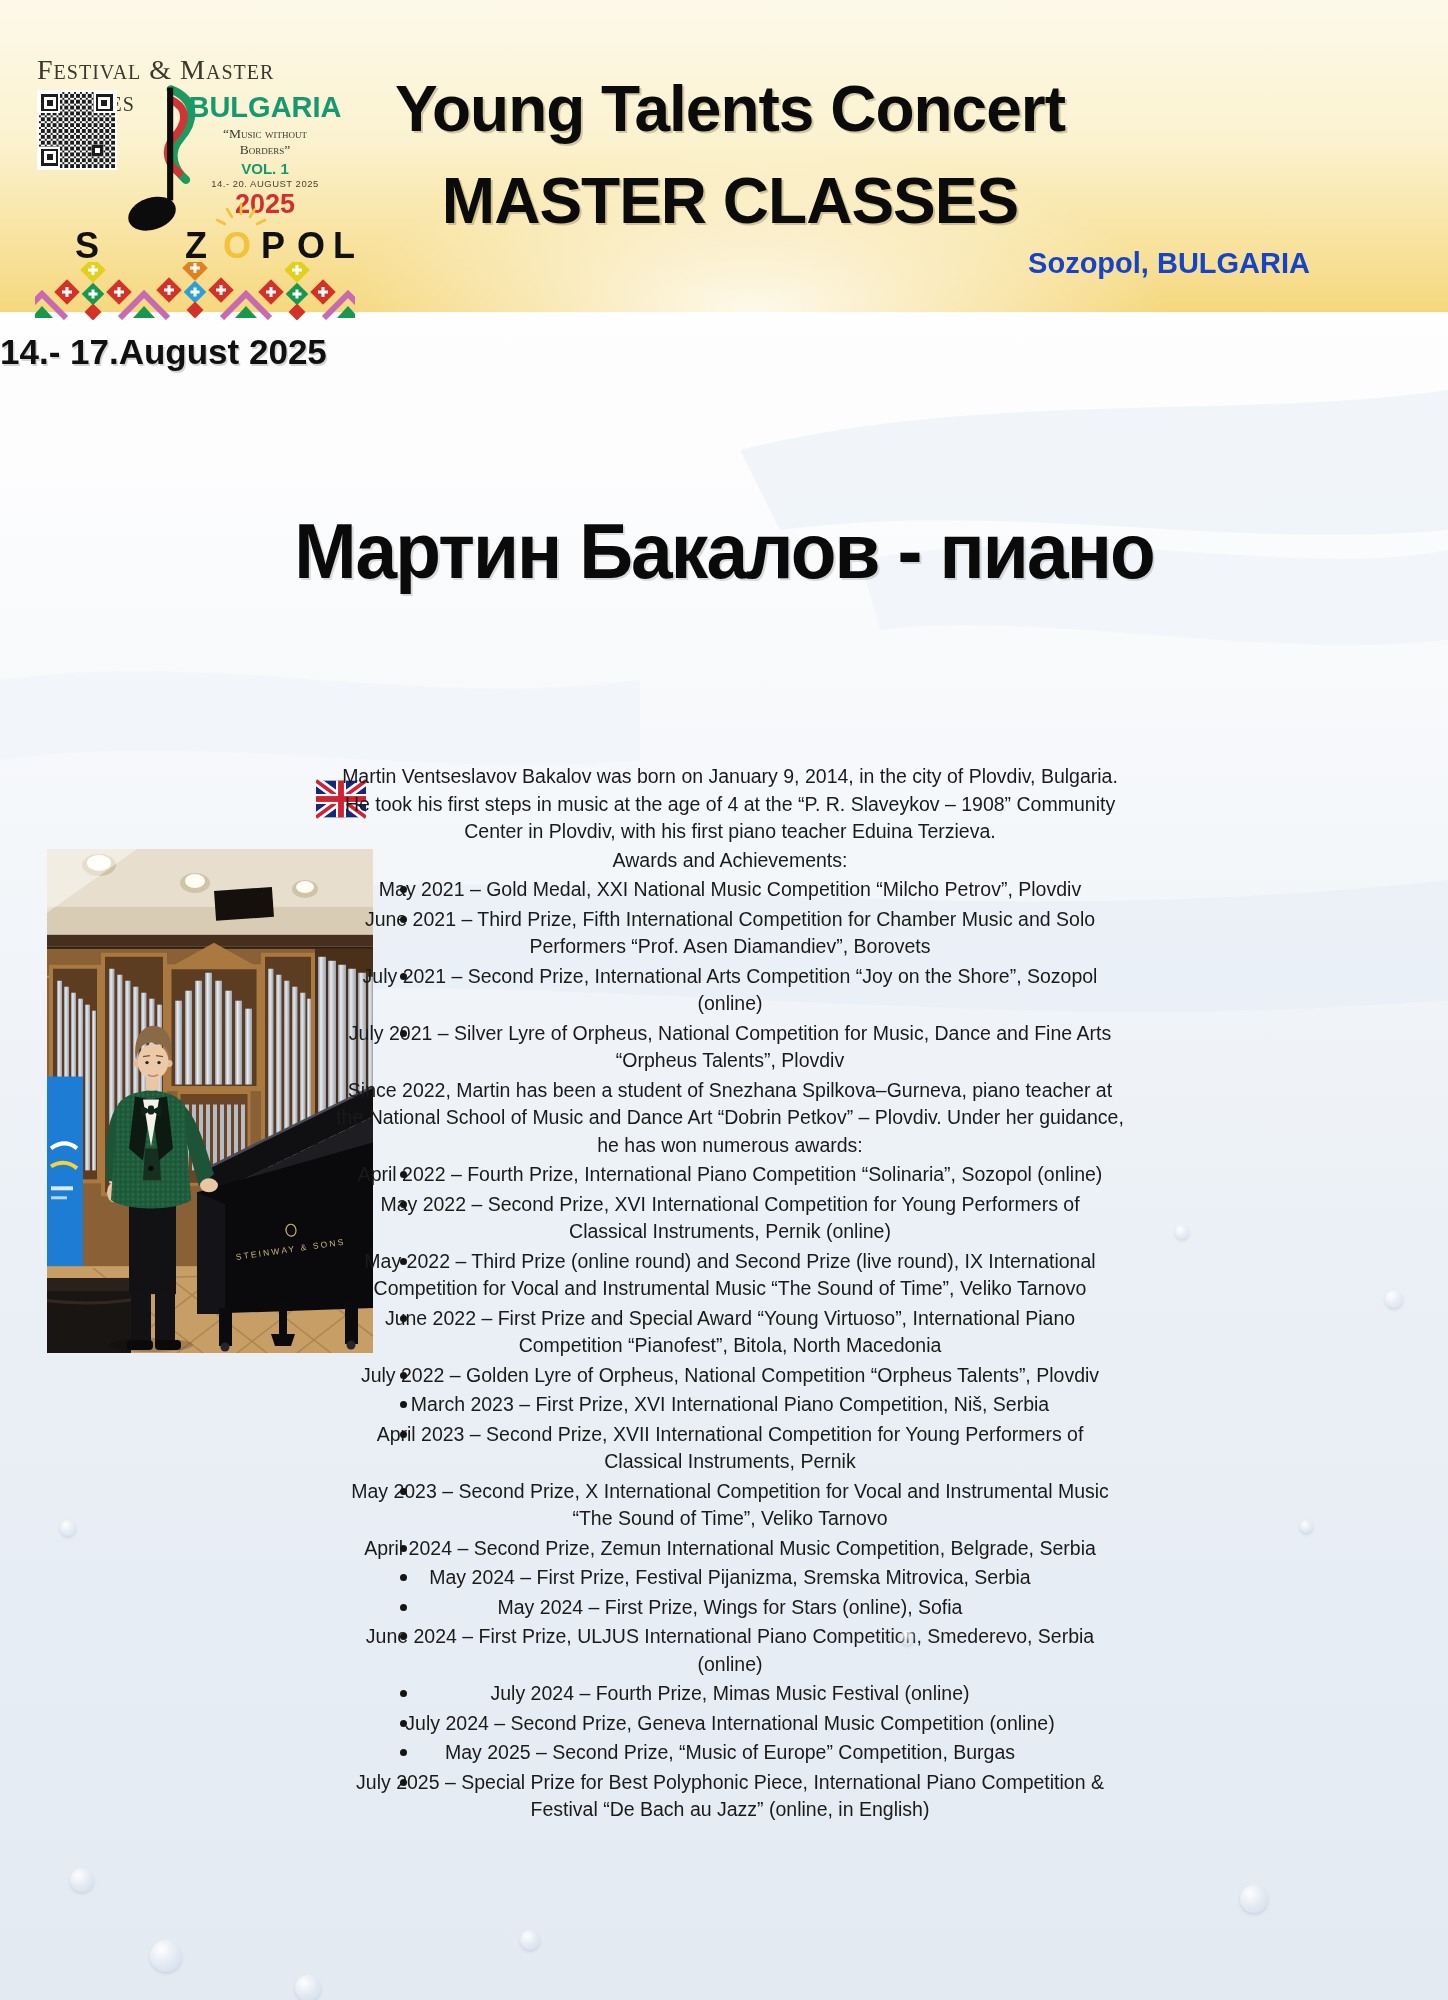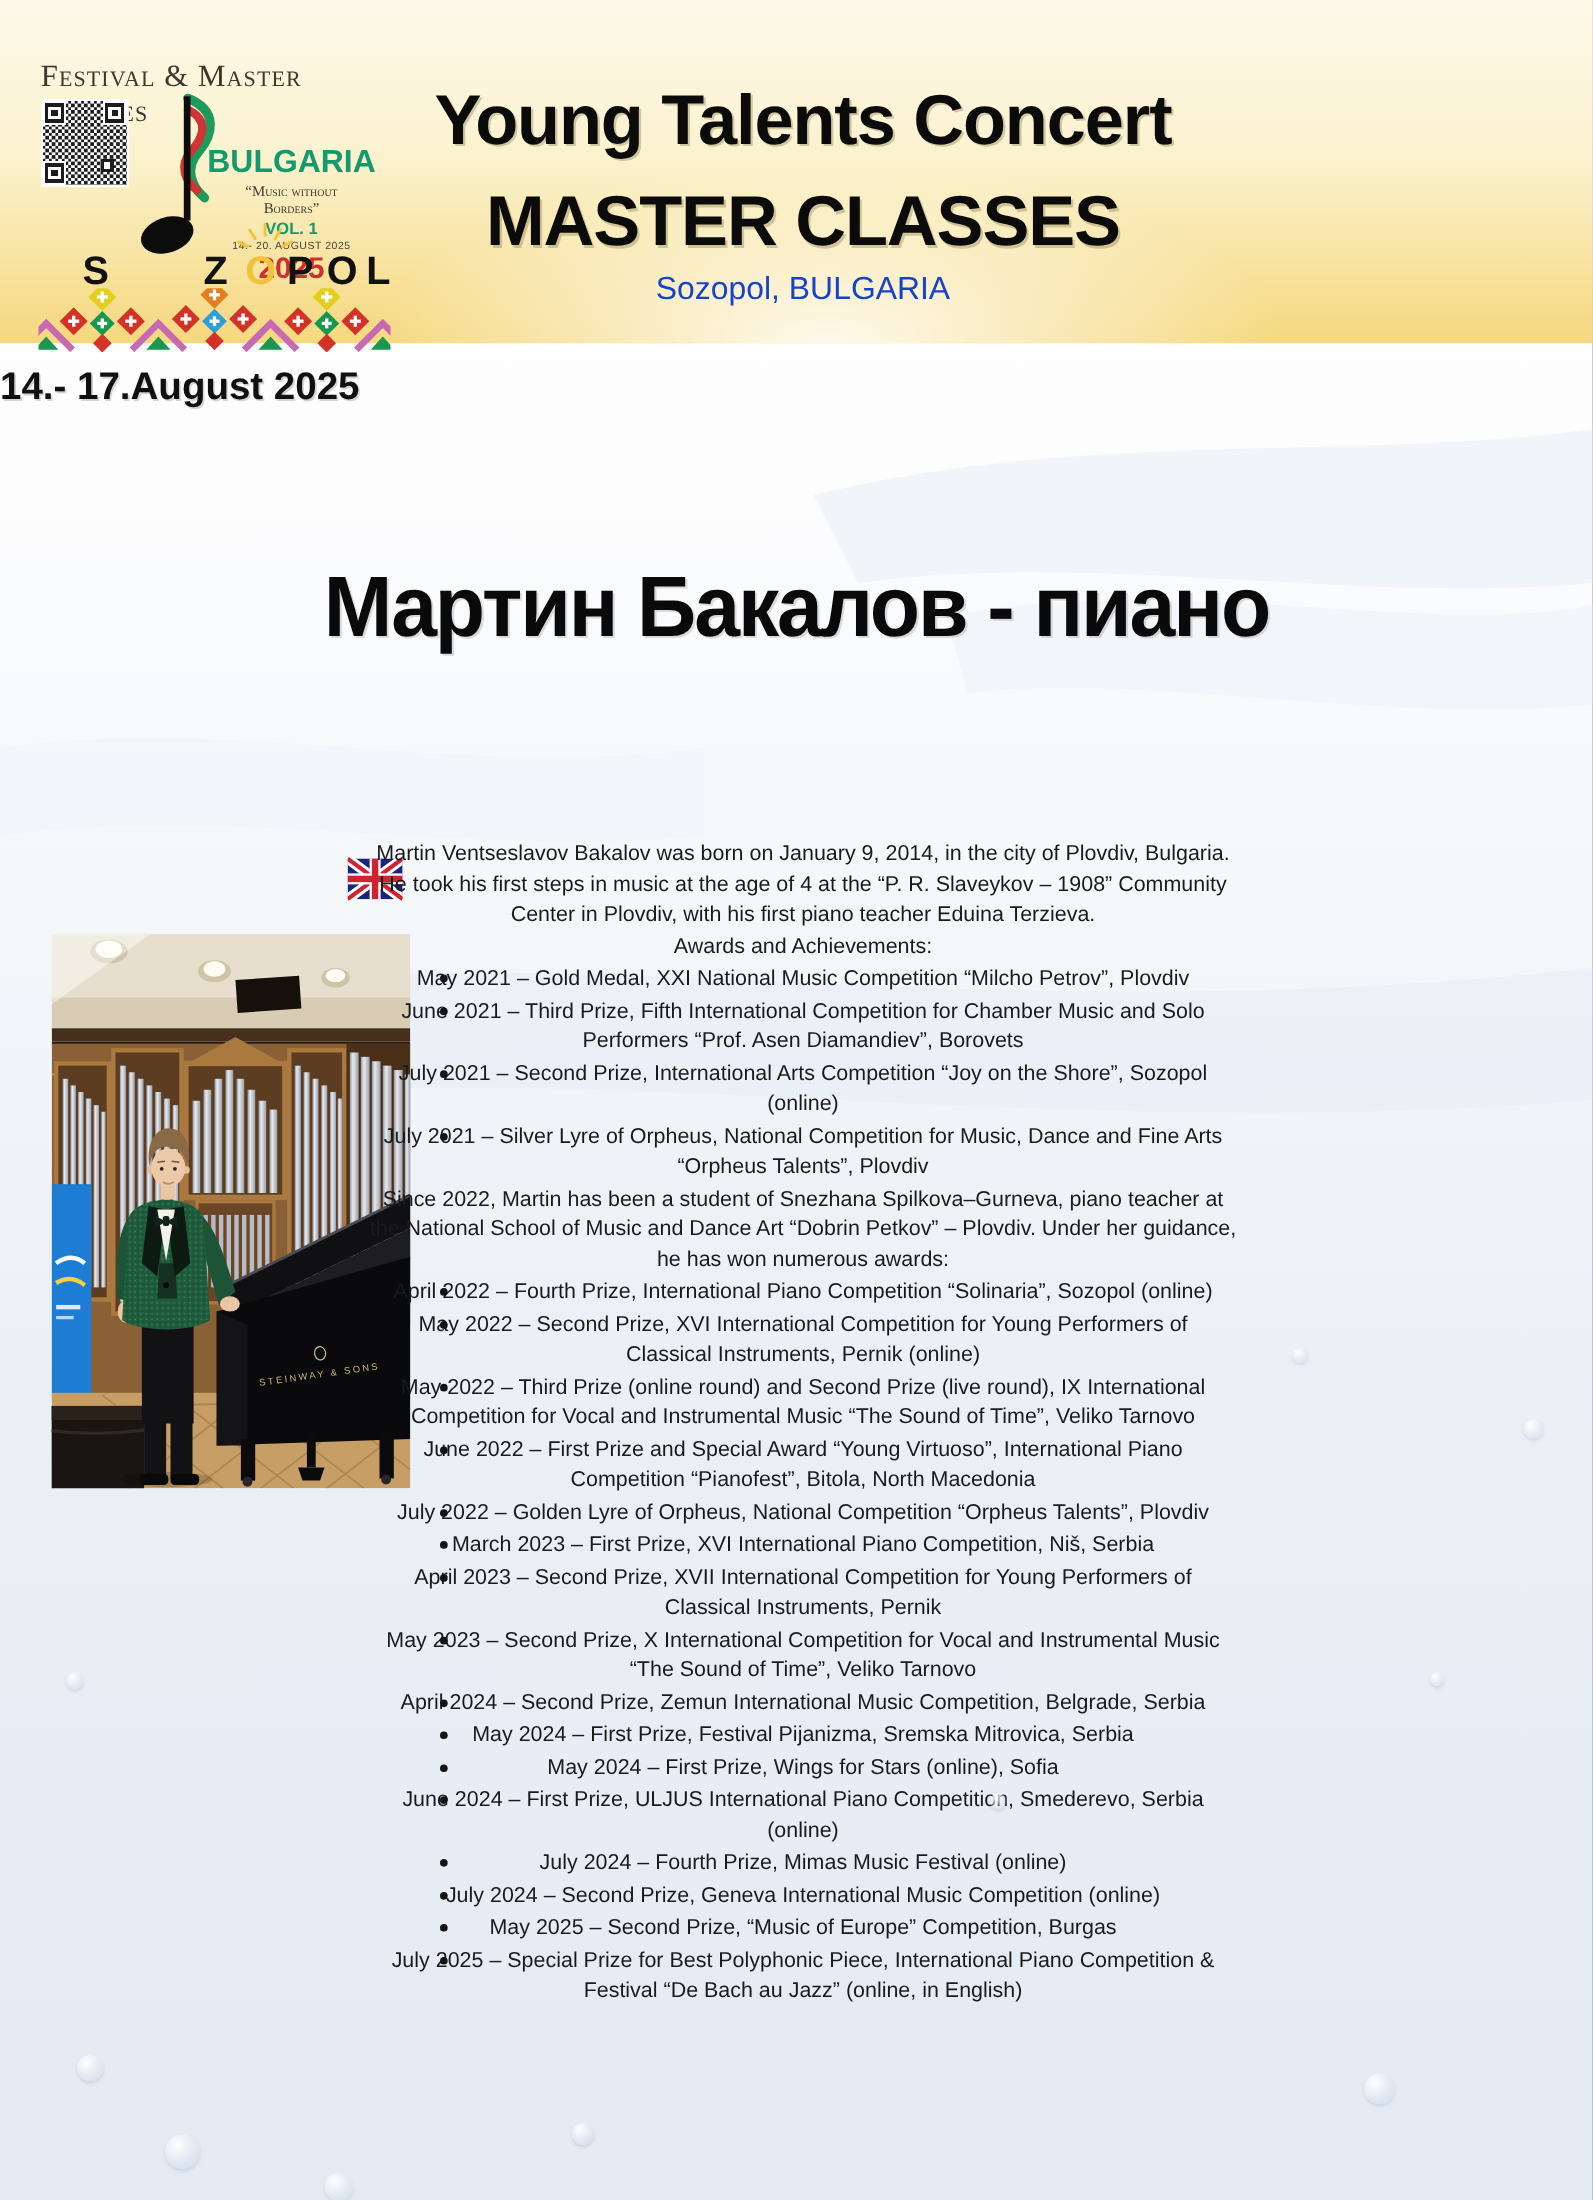--- a/index.html
+++ b/index.html
@@ -14,29 +14,29 @@
   
   .banner{position:absolute;left:0;top:0;width:1448px;height:312px;
     background:linear-gradient(180deg,#fdf9ea 0%,#fbf2cf 45%,#f7df94 85%,#f5d87e 100%);}
   .banner::after{content:"";position:absolute;inset:0;
     background:radial-gradient(ellipse 46% 85% at 52% 100%, rgba(255,255,255,.85), rgba(255,255,255,0) 62%);}
   .titles{position:absolute;left:150px;top:74px;width:1160px;text-align:center;z-index:3;}
   .title-l1{font-size:64px;line-height:70px;font-weight:800;color:#0b0b0b;letter-spacing:-1px;
     text-shadow:2px 2px 0 rgba(110,95,45,.30);}
   .title-l2{font-size:64px;line-height:70px;font-weight:700;color:#0b0b0b;margin-top:22px;letter-spacing:-1px;
     text-shadow:2px 2px 0 rgba(110,95,45,.30);}
-  .subtitle{font-size:29px;line-height:34px;font-weight:400;color:#1544c9;margin-top:10px;}
+  .subtitle{font-size:29px;line-height:34px;font-weight:700;color:#1544c9;margin-top:10px;text-align:right;}
   
   .logo{position:absolute;left:35px;top:40px;width:322px;height:295px;z-index:4;}
   .tagline{position:absolute;left:2px;top:14px;width:292px;
     font-family:"Liberation Serif","DejaVu Serif",serif;font-variant:small-caps;
     font-size:28px;letter-spacing:1px;color:#3d382e;}
   .qr{position:absolute;left:2px;top:50px;width:80px;height:80px;}
   .note-svg{position:absolute;left:86px;top:40px;width:95px;height:160px;}
-  .logo-right{position:absolute;left:148px;top:52px;width:164px;text-align:center;margin-top:40px;}
+  .logo-right{position:absolute;left:148px;top:52px;width:164px;text-align:center;}
   .country{font-size:29px;line-height:30px;font-weight:800;color:#149a6e;letter-spacing:0;}
   .motto{font-family:"Liberation Serif","DejaVu Serif",serif;font-variant:small-caps;
     font-size:13.5px;line-height:16px;color:#3c3a33;margin-top:4px;}
   .vol{font-size:15px;line-height:18px;font-weight:800;color:#149a6e;margin-top:2px;}
   .mini-dates{font-size:9.5px;line-height:12px;letter-spacing:.5px;color:#474336;}
   .logo-year{font-size:27px;line-height:28px;font-weight:800;color:#cf2f2f;}
   .sozopol{position:absolute;left:0;top:186px;width:322px;height:42px;}
   .sozopol .lt{position:absolute;top:0;font-size:36px;line-height:40px;font-weight:800;color:#111;}
   .lt.p1{left:40px}.lt.p2{left:150px}.lt.p3{left:188px;color:#f2c338}.lt.p4{left:226px}.lt.p5{left:262px}.lt.p6{left:298px}
   .sun-rays{position:absolute;left:178px;top:-24px;width:56px;height:28px;}

